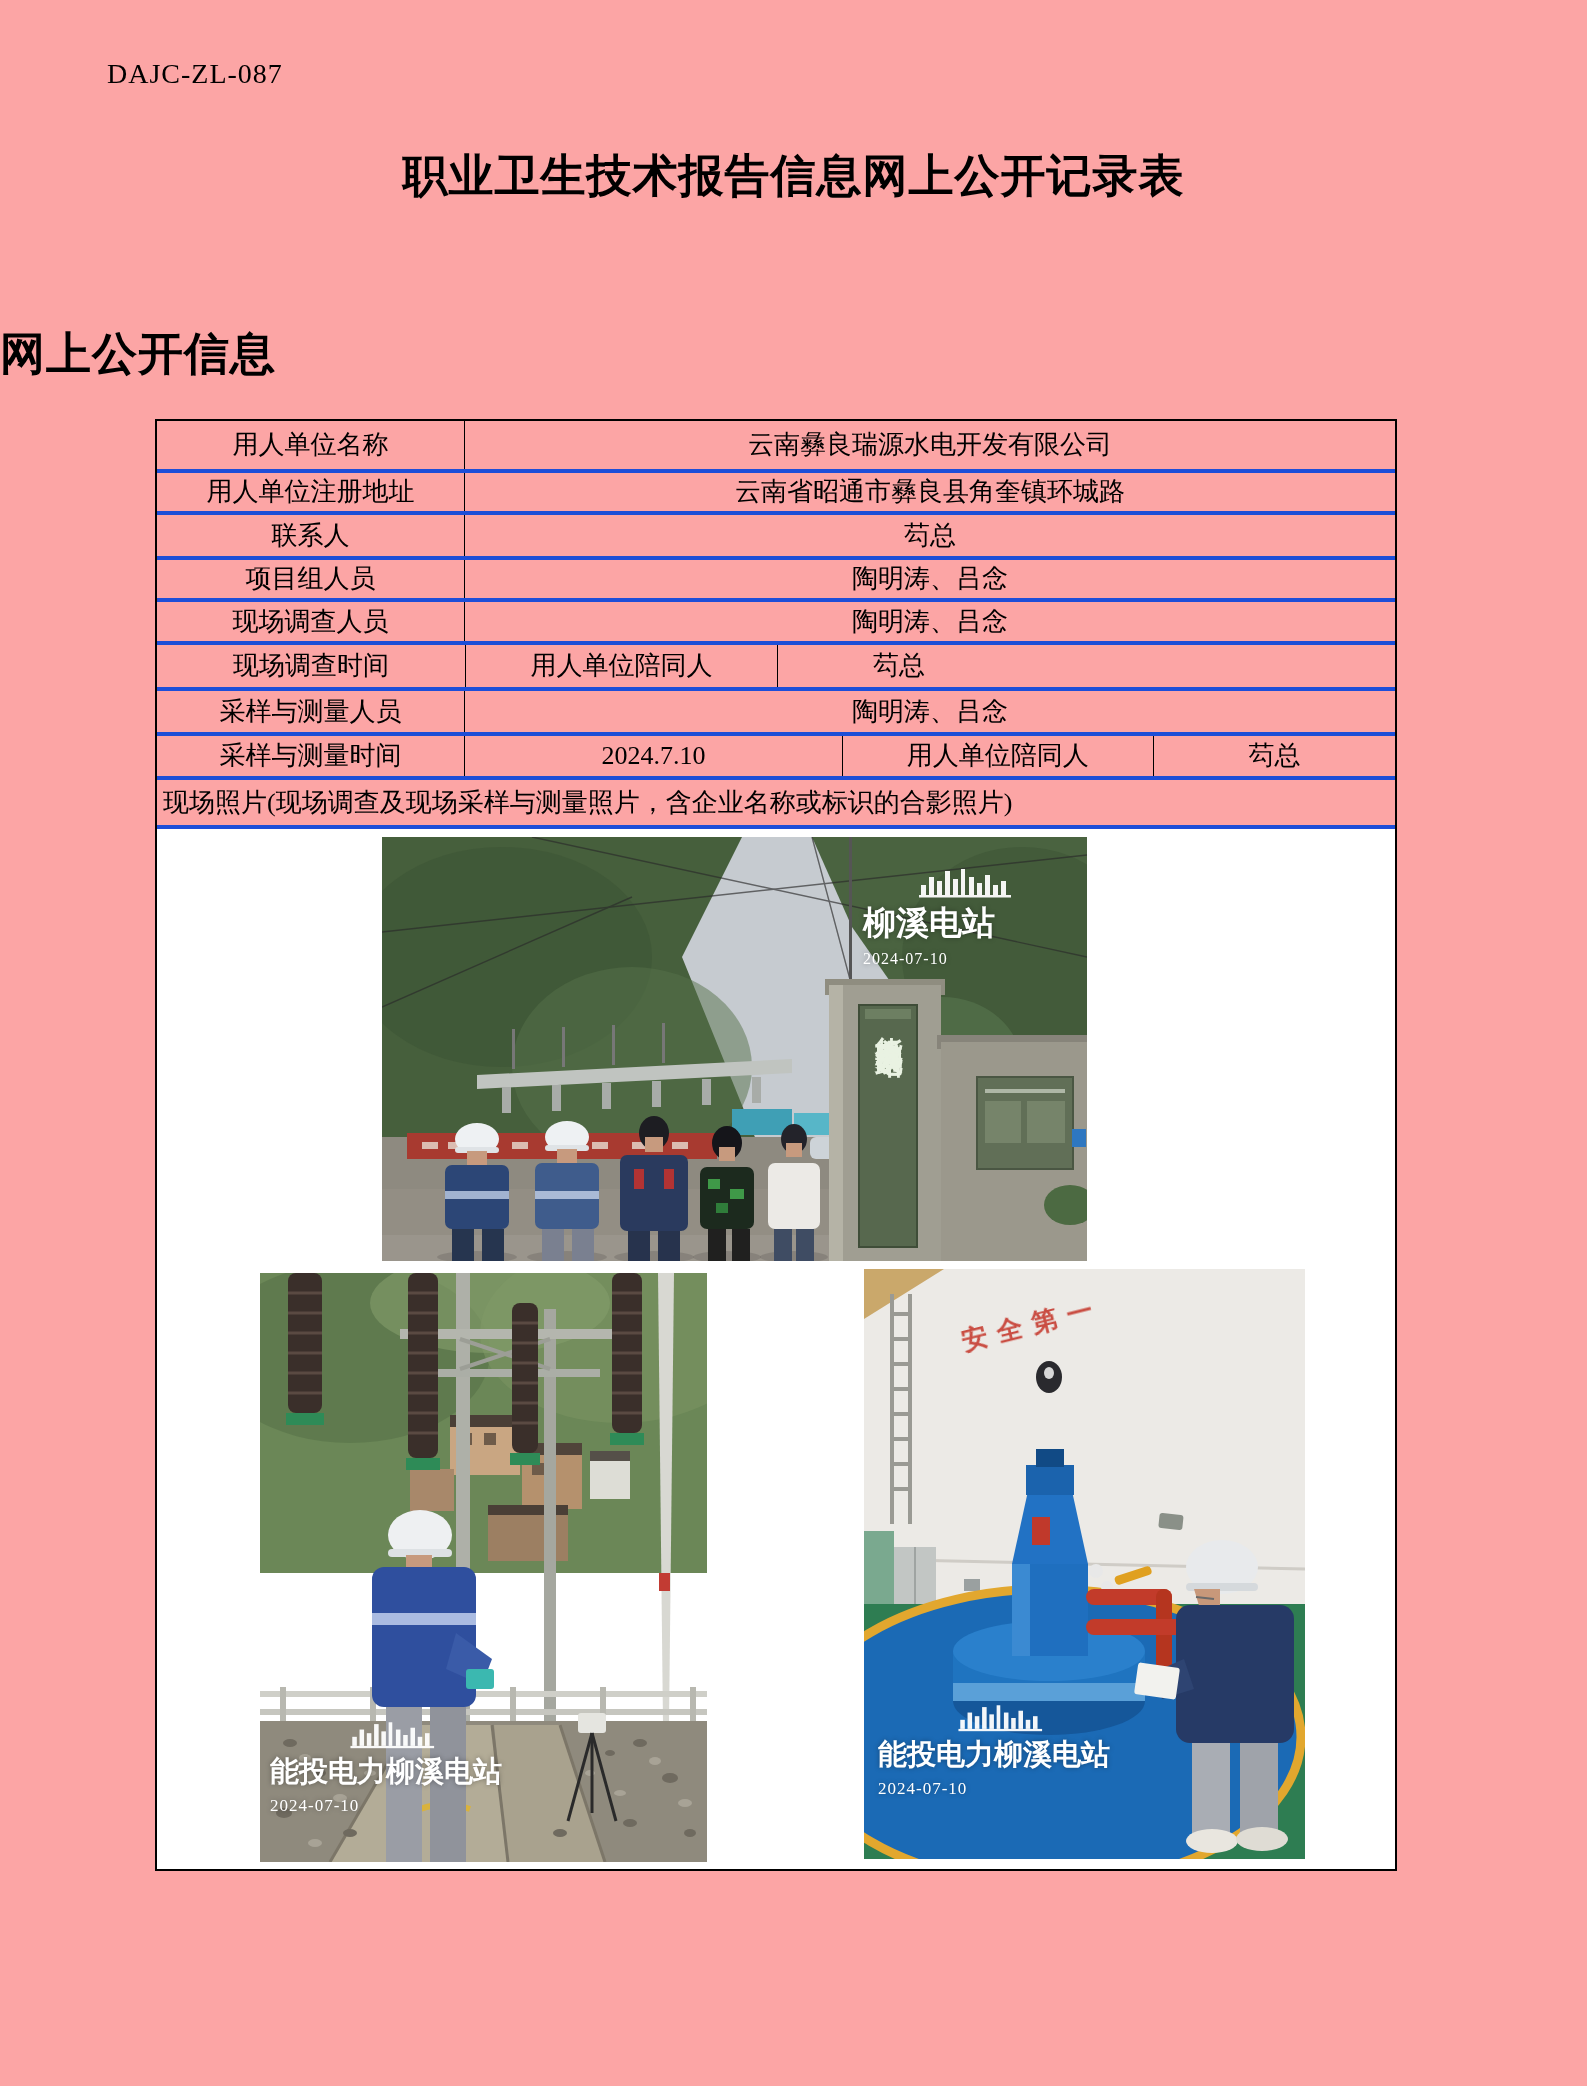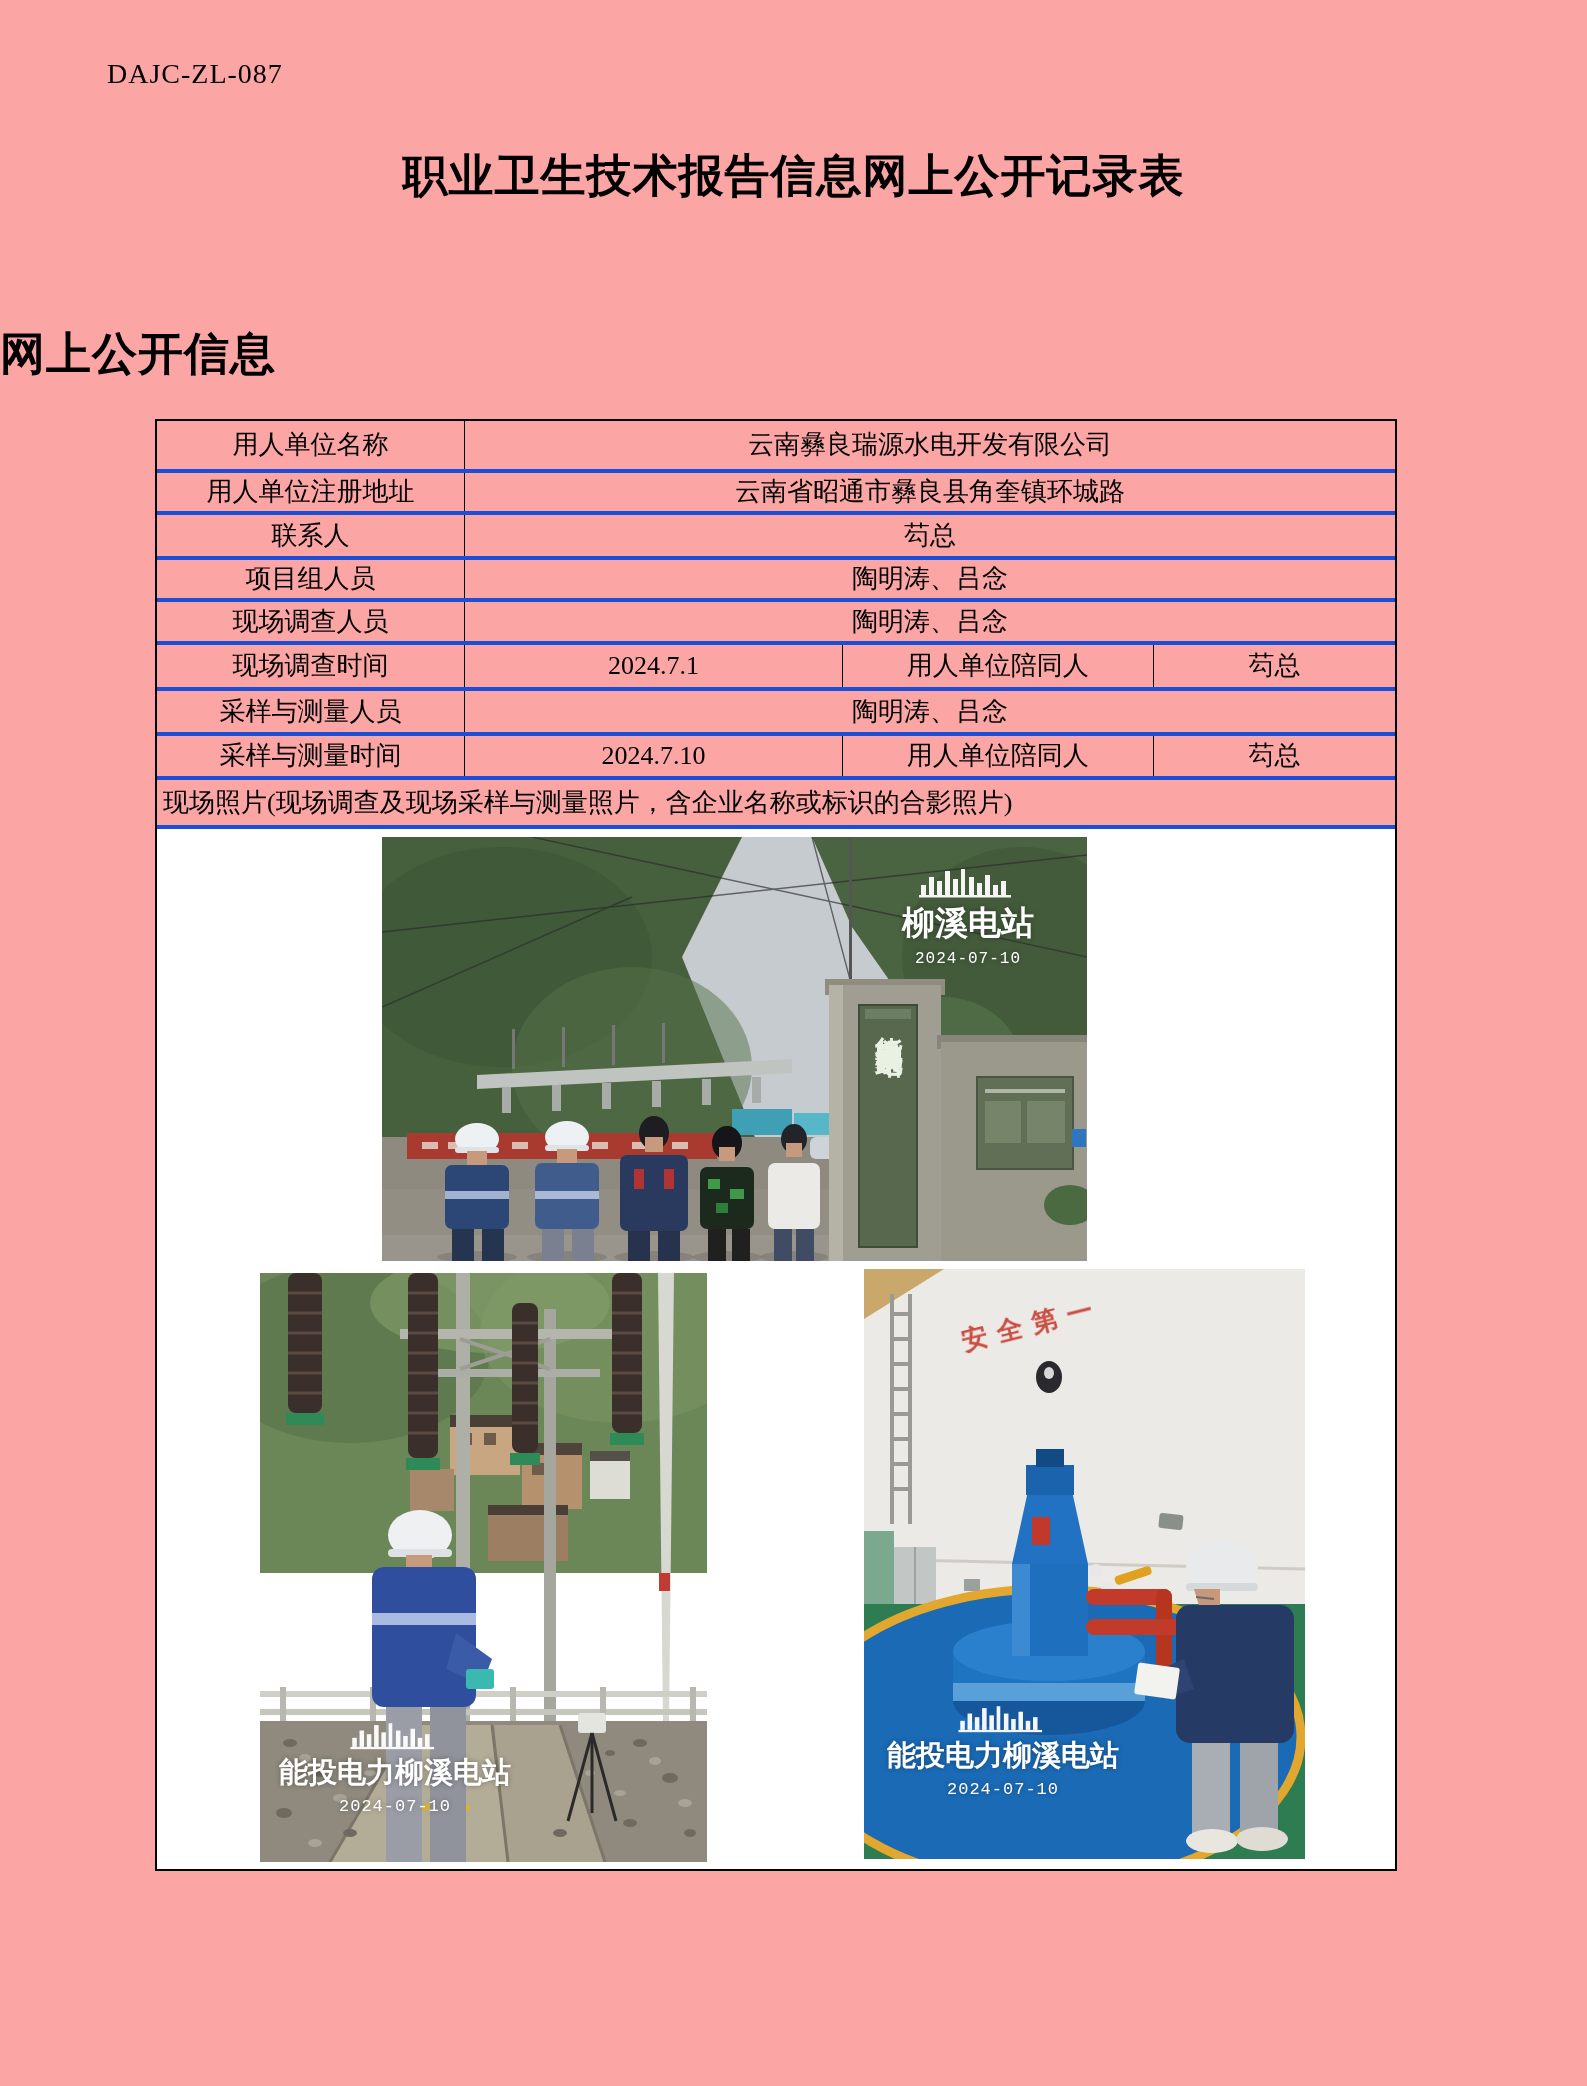--- a/index.html
+++ b/index.html
@@ -31,22 +31,22 @@
   .photo-label-row { justify-content:flex-start; align-items:center; flex-direction:row;
     padding-left:6px; font-size:26px; width:100%; }
   .photo-cell { position:relative; height:1040px; width:100%; background:#fff; }
 
   .photo { position:absolute; overflow:hidden; }
   .photo svg { display:block; }
   .photo1 { left:225px; top:8px;   width:705px; height:424px; }
   .photo2 { left:103px; top:444px; width:447px; height:589px; }
   .photo3 { left:707px; top:440px; width:441px; height:590px; }
 
-  .wm { position:absolute; color:#fff; font-family:Liberation Mono, monospace;
-    text-align:center; text-shadow:0 0 5px rgba(0,0,0,0.35); pointer-events:none; }
+  .wm { position:absolute; color:#fff; font-family:Liberation Serif, serif;
+    text-align:left; text-shadow:0 0 5px rgba(0,0,0,0.35); pointer-events:none; }
   .wm .wm-title { font-weight:bold; white-space:nowrap; }
   .wm1 { top:30px; right:14px; width:210px; }
   .wm1 .wm-title { font-size:33px; }
   .wm1 .wm-date { font-size:16px; margin-top:4px; letter-spacing:1px; }
   .wm2 { left:10px; bottom:46px; width:250px; }
   .wm2 .wm-title { font-size:29px; }
   .wm2 .wm-date { font-size:17px; margin-top:4px; letter-spacing:1px; }
   .wm3 { left:14px; bottom:60px; width:250px; }
   .wm3 .wm-title { font-size:29px; }
   .wm3 .wm-date { font-size:17px; margin-top:4px; letter-spacing:1px; }
@@ -93,21 +93,20 @@
       <div class="tcell c-value">陶明涛、吕念</div>
     </div>
 
     <div class="trow h43">
       <div class="tcell c-label">现场调查人员</div>
       <div class="tcell c-value">陶明涛、吕念</div>
     </div>
 
     <div class="trow h46">
       <div class="tcell c-label">现场调查时间</div>
-      <div class="tcell c-val2">2024.7.1</div>
       <div class="tcell c-label2">用人单位陪同人</div>
       <div class="tcell c-val3">芶总</div>
     </div>
 
     <div class="trow h45">
       <div class="tcell c-label">采样与测量人员</div>
       <div class="tcell c-value">陶明涛、吕念</div>
     </div>
 
     <div class="trow h44">

